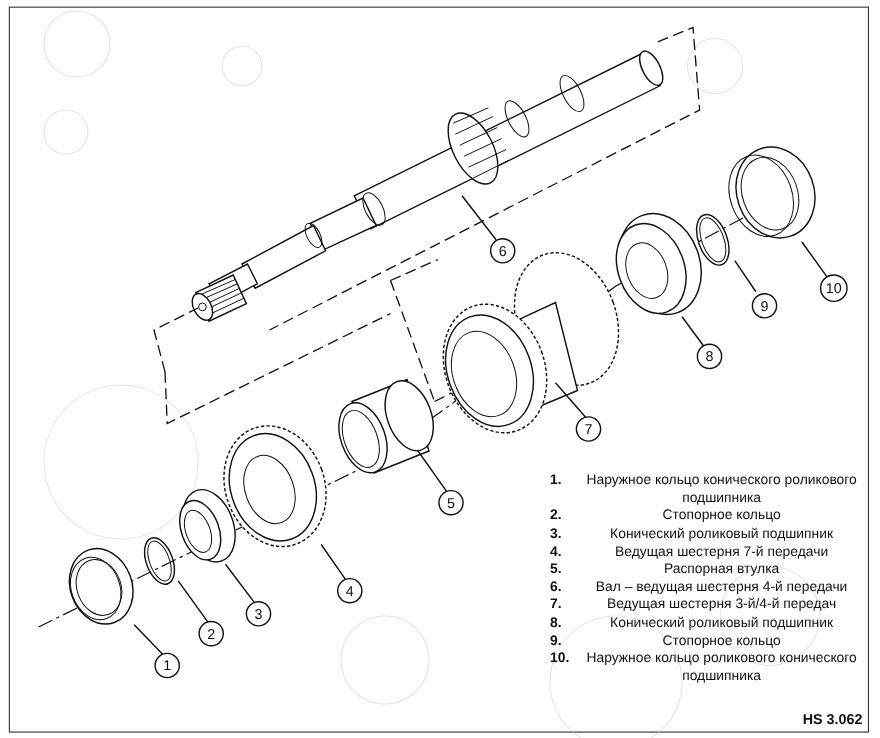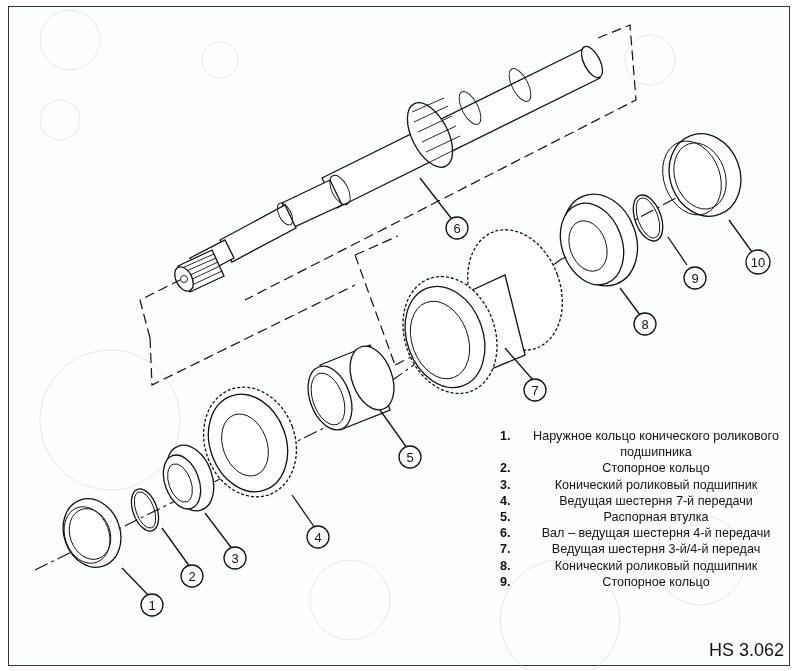--- a/index.html
+++ b/index.html
@@ -11,21 +11,21 @@
   .dash { fill:none; stroke:#111; stroke-width:1.2; stroke-dasharray:10 5; }
   .ctr { fill:none; stroke:#111; stroke-width:1.1; stroke-dasharray:14 4 3 4; }
   .body { fill:#fff; stroke:#111; stroke-width:1.3; }
   .ghost { fill:none; stroke:#c9d6e2; stroke-width:1; opacity:.55; }
   .callout circle { fill:#fff; stroke:#111; stroke-width:1.3; }
   .callout text { font-family:"Liberation Sans", sans-serif; font-size:13px; fill:#111; text-anchor:middle; dominant-baseline:central; }
   #legend { position:absolute; left:500px; top:428px; width:290px; font-size:12.6px; color:#111; line-height:16.2px; }
   .leg-item { display:flex; }
   .leg-num { font-weight:bold; width:22px; flex:none; }
   .leg-text { flex:1;text-align:center; }
-  #code { position:absolute; right:16px; bottom:10px; font-size:18px; color:#111; }
+  #code { position:absolute; right:16px; bottom:10px; font-size:13px; color:#111;font-weight:bold; }
 </style>
 </head>
 <body>
 
 <div id="frame"></div>
 
 <svg id="drawing" viewBox="0 0 800 671">
 
   <g>
     <circle class="ghost" cx="70" cy="40" r="30"></circle>
@@ -221,15 +221,19 @@
       <span class="leg-text">Ведущая шестерня  3-й/4-й передач</span>
     </div>
   <div class="leg-item">
       <span class="leg-num">8.</span>
       <span class="leg-text">Конический роликовый подшипник</span>
     </div>
   <div class="leg-item">
       <span class="leg-num">9.</span>
       <span class="leg-text">Стопорное кольцо</span>
     </div>
+  <div class="leg-item">
+      <span class="leg-num">10.</span>
+      <span class="leg-text">Наружное кольцо роликового конического подшипника</span>
+    </div>
 </div>
 
 <div id="code">HS 3.062</div>
 
 </body></html>

